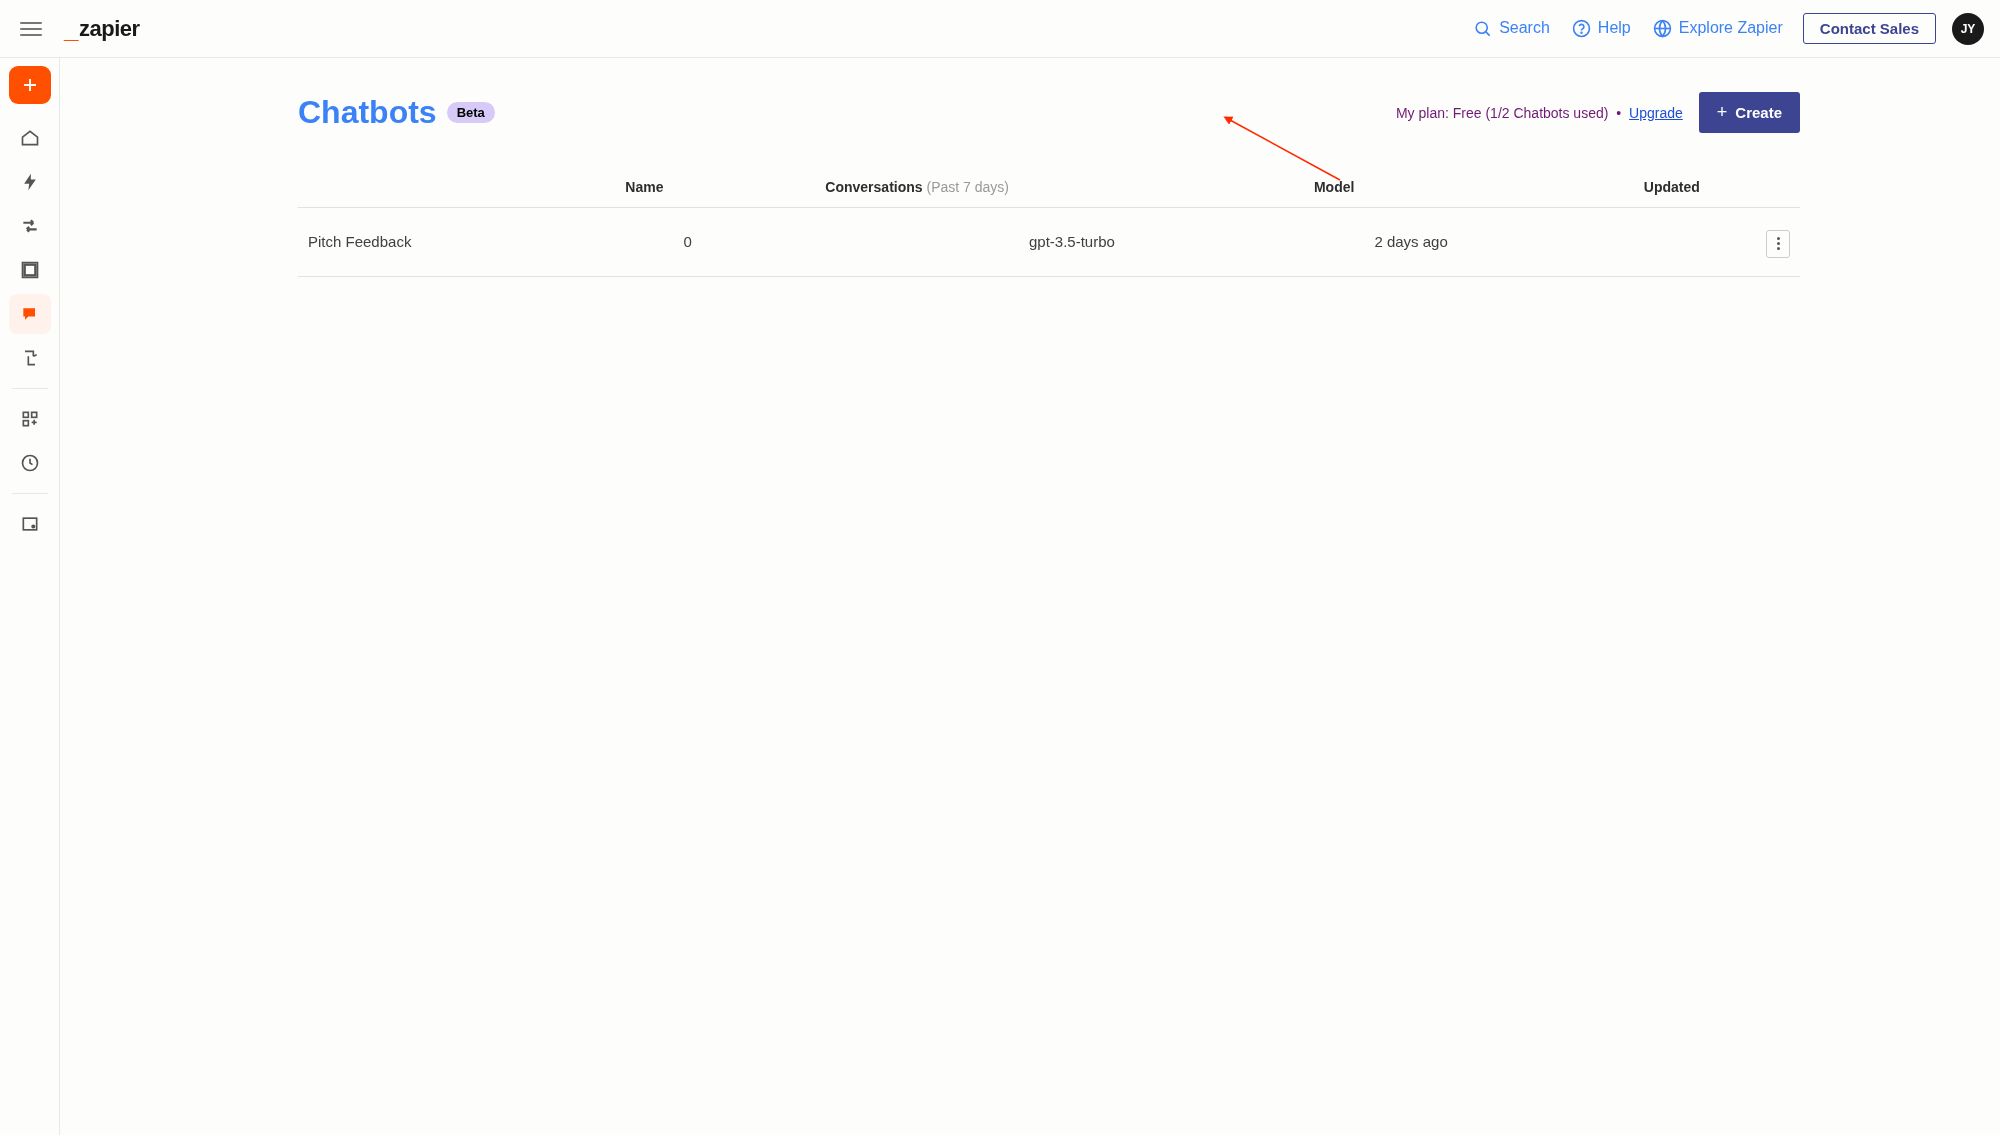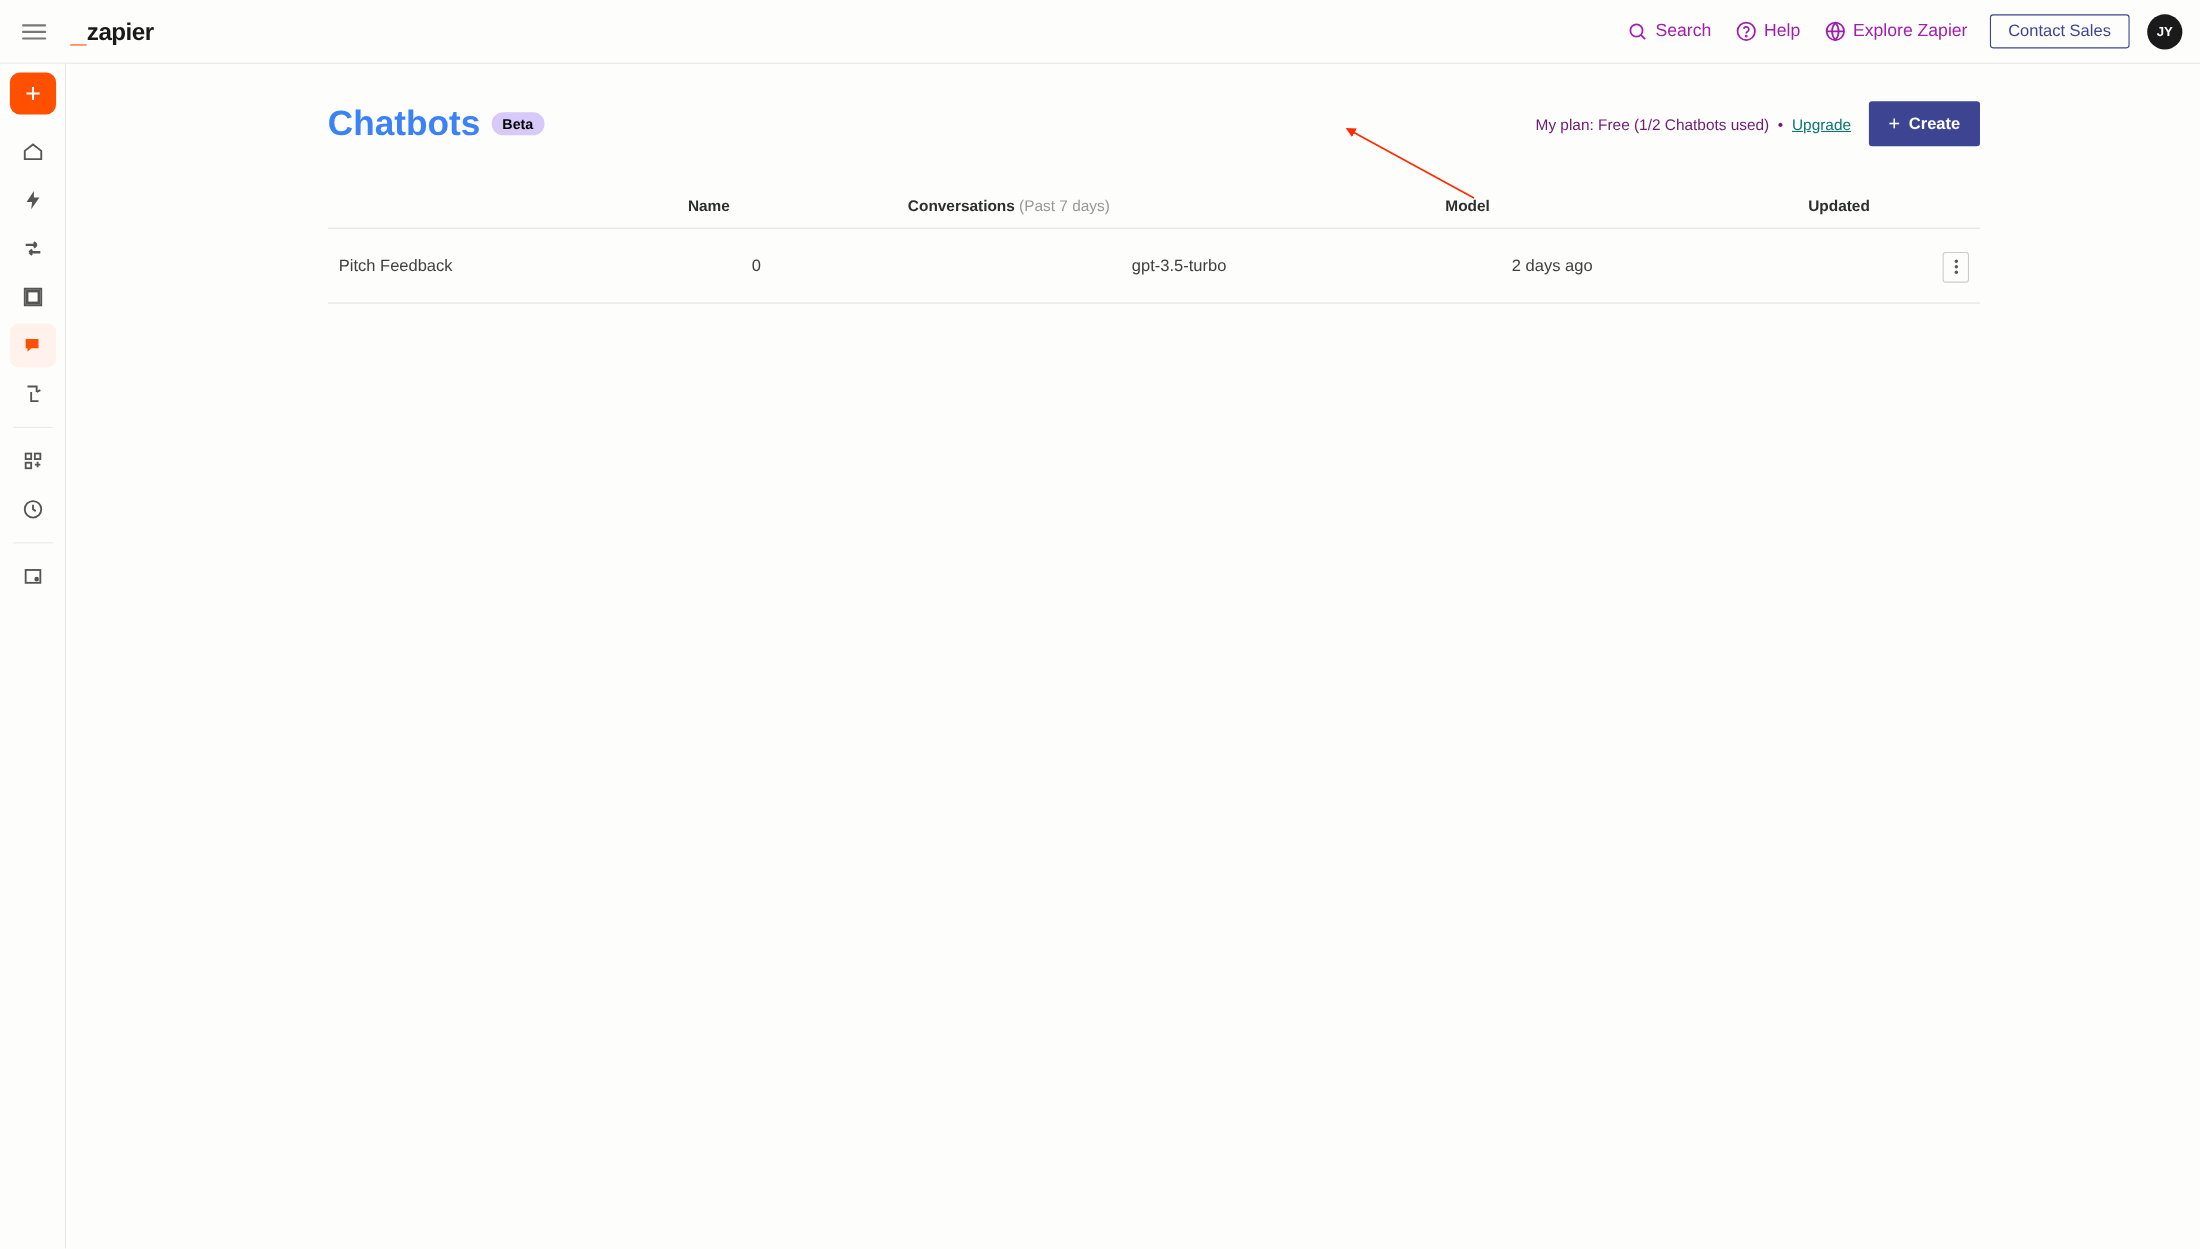--- a/index.html
+++ b/index.html
@@ -11,23 +11,23 @@
       display: flex;
       align-items: center;
       padding: 0 16px 0 20px;
       background: #fdfdfb;
     }
     .hamburger { width: 22px; height: 22px; cursor: pointer; display: flex; flex-direction: column; justify-content: center; gap: 4px; margin-right: 22px; }
     .hamburger span { height: 2px; background: #777; border-radius: 1px; }
     .logo { display: flex; align-items: center; font-weight: 800; font-size: 22px; letter-spacing: -0.5px; color: #1a1a1a; }
     .logo-underscore { color: #ff4f00; font-weight: 900; margin-right: 1px; font-size: 26px; line-height: 0; }
     .topbar-spacer { flex: 1; }
-    .topbar-item { display: flex; align-items: center; gap: 7px; margin-left: 22px; font-size: 16px; color: #a21caf; cursor: pointer; }
+    .topbar-item { display: flex; align-items: flex-start; gap: 7px; margin-left: 22px; font-size: 16px; color: #3b82f6; cursor: pointer; }
     .topbar-item svg { width: 19px; height: 19px; }
-    .contact-sales { border: 1px solid #3d4592; color: #3d4592; padding: 6px 16px; border-radius: 3px; font-weight: 400; font-size: 15px; margin-left: 20px; cursor: pointer; background: transparent; }
+    .contact-sales { border: 1px solid #3d4592; color: #3d4592; padding: 6px 16px; border-radius: 3px; font-weight: 700; font-size: 15px; margin-left: 20px; cursor: pointer; background: transparent; }
     .avatar { width: 32px; height: 32px; border-radius: 50%; background: #1a1a1a; color: #fff; display: flex; align-items: center; justify-content: center; font-size: 12px; font-weight: 700; margin-left: 16px; cursor: pointer; }
     
     .shell { display: flex; height: calc(100vh - 58px); }
     .sidebar {
       width: 60px;
       border-right: 1px solid #e8e8e5;
       display: flex;
       flex-direction: column;
       align-items: center;
       padding-top: 8px;
@@ -40,21 +40,21 @@
     .side-divider { width: 36px; height: 1px; background: #e8e8e5; margin: 8px 0; }
     
     .main { flex: 1; padding: 34px 200px 0 238px; }
     @media (max-width: 1700px) { .main { padding: 34px 120px 0 180px; } }
     
     .page-header { display: flex; align-items: center; margin-bottom: 34px; }
     .page-title { font-size: 32px; font-weight: 700; color: #3b82f6; margin-right: 10px; }
     .beta-badge { background: #d7c9f8; color: #000000; font-weight: 600; font-size: 13px; padding: 3px 10px; border-radius: 12px; }
     .header-spacer { flex: 1; }
     .plan-text { font-size: 14px; color: #701a75; margin-right: 8px; }
-    .upgrade-link { font-size: 14px; color: #0f766e; text-decoration: underline; cursor: pointer; margin-right: 16px; }
+    .upgrade-link { font-size: 14px; color: #1d4ed8; text-decoration: underline; cursor: pointer; margin-right: 16px; }
     .create-btn { background: #3d4592; color: #fff; border: none; padding: 10px 18px; border-radius: 3px; font-weight: 600; font-size: 15px; display: flex; align-items: center; gap: 8px; cursor: pointer; }
     .create-btn-plus { font-size: 18px; font-weight: 300; }
     
     .table { width: 100%; border-collapse: collapse; }
     .table th { text-align: right; font-size: 14px; padding: 12px 10px; border-bottom: 1px solid #e2e2df; font-weight: 600; color: #2d2e2e; }
     .table th:first-child { padding-left: 10px; }
     .table th .sub { font-weight: 400; color: #999; }
     .table td { padding: 18px 10px; border-bottom: 1px solid #e2e2df; font-size: 15px; color: #404040; }
     .col-name { width: 25%; }
     .col-conv { width: 23%; padding-left: 0; }

